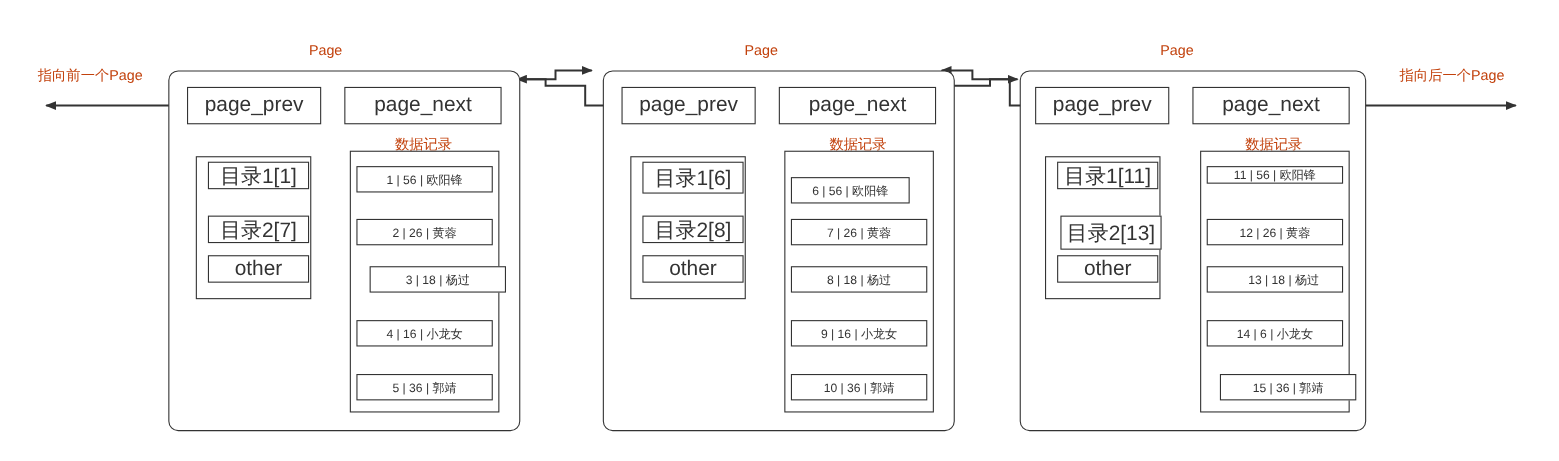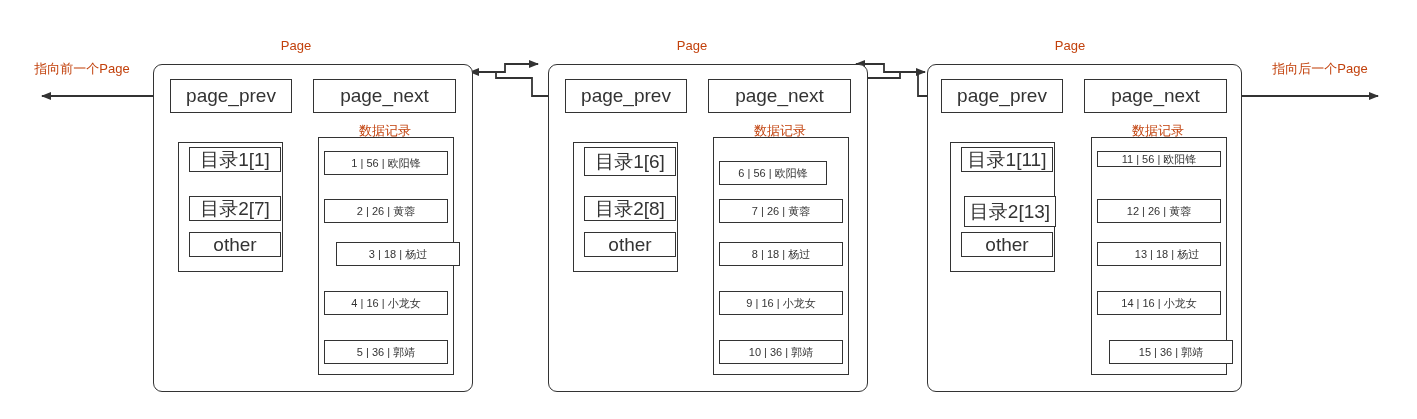--- a/index.html
+++ b/index.html
@@ -131,16 +131,16 @@
 
   <div class="plain-frame" style="left:950px;top:142px;width:105px;height:130px;"></div>
   <div class="box" style="left:961px;top:147px;width:92px;height:25px;">目录1[11]</div>
   <div class="box" style="left:964px;top:196px;width:92px;height:31px;">目录2[13]</div>
   <div class="box" style="left:961px;top:232px;width:92px;height:25px;">other</div>
 
   <div class="plain-frame" style="left:1091px;top:137px;width:136px;height:238px;"></div>
   <div class="box rec" style="left:1097px;top:151px;width:124px;height:16px;">11 | 56 | 欧阳锋</div>
   <div class="box rec" style="left:1097px;top:199px;width:124px;height:24px;">12 | 26 | 黄蓉</div>
   <div class="box rec" style="left:1097px;top:242px;width:124px;height:24px;padding-left:16px;">13 | 18 | 杨过</div>
-  <div class="box rec" style="left:1097px;top:291px;width:124px;height:24px;">14 | 16 | 小龙女</div>
+  <div class="box rec" style="left:1097px;top:291px;width:124px;height:24px;">14 | 6 | 小龙女</div>
   <div class="box rec" style="left:1097px;top:340px;width:124px;height:24px;margin-left:12px;">15 | 36 | 郭靖</div>
 
 </div>
 
 </body></html>

